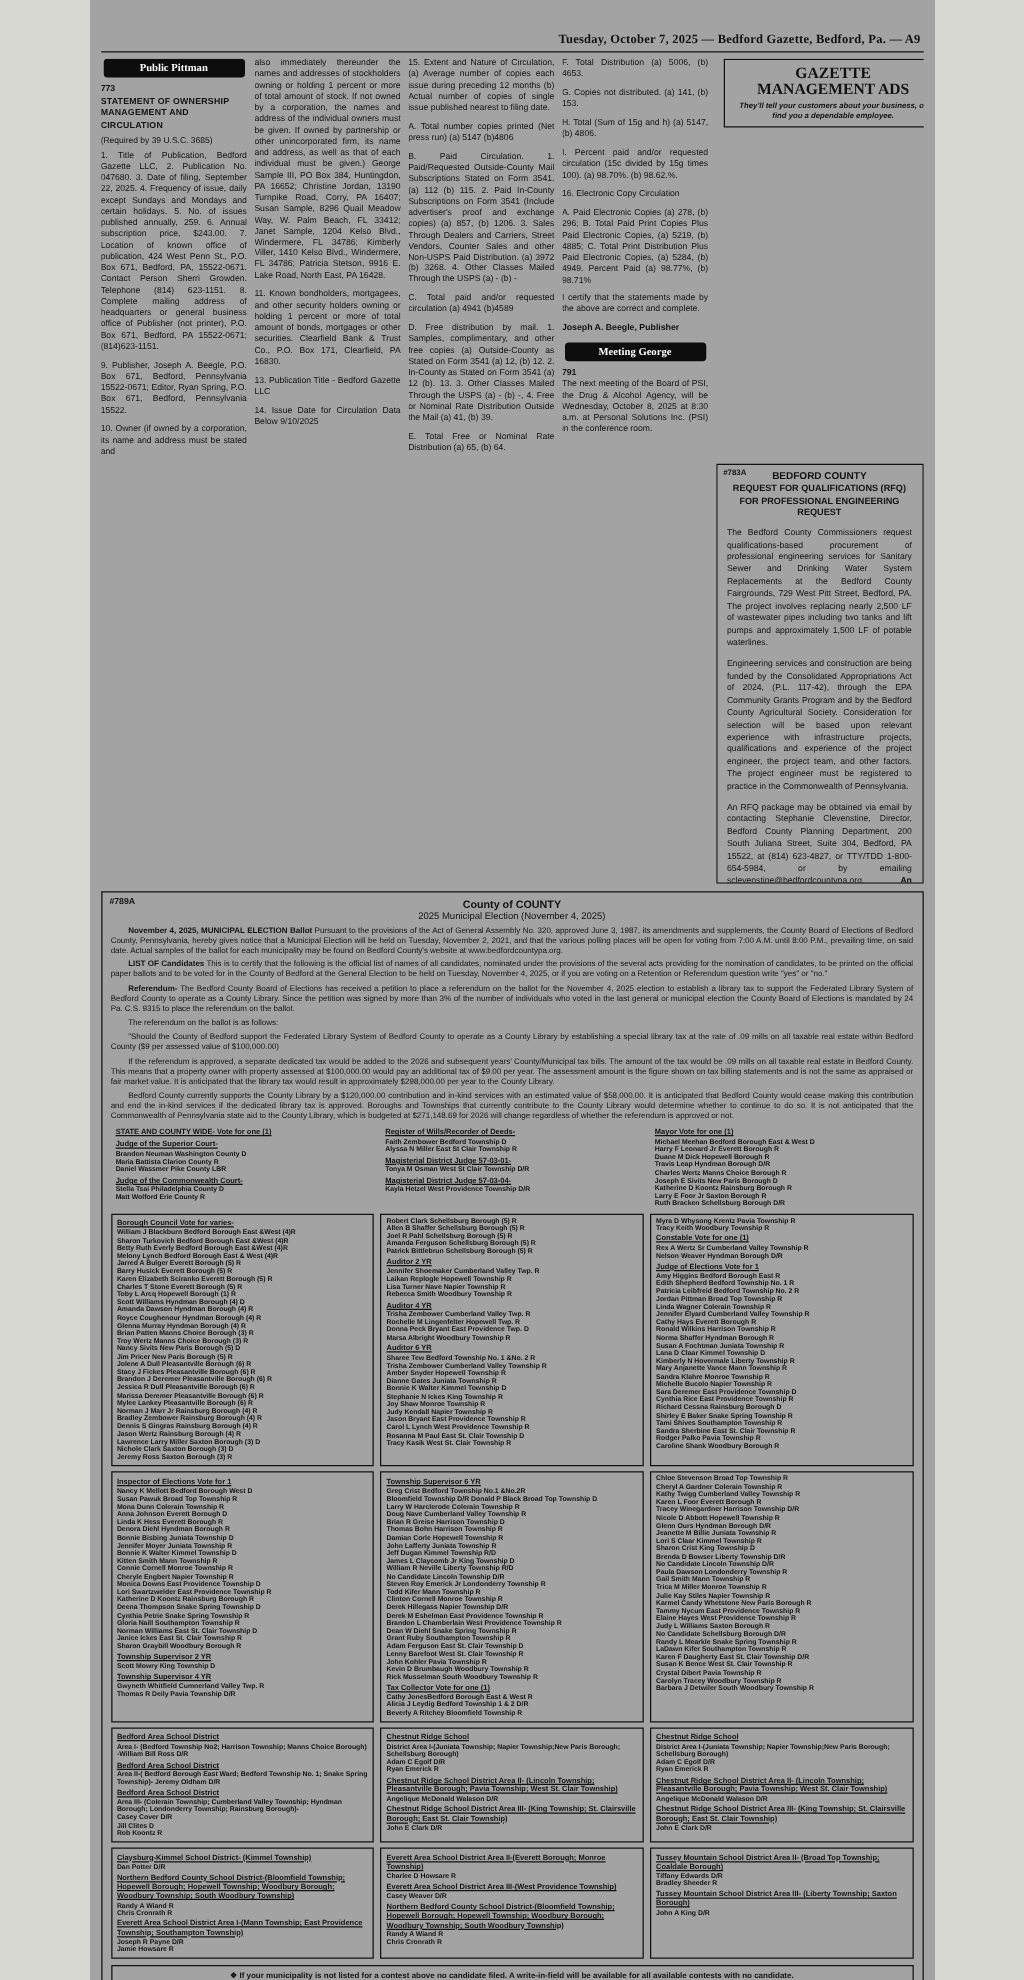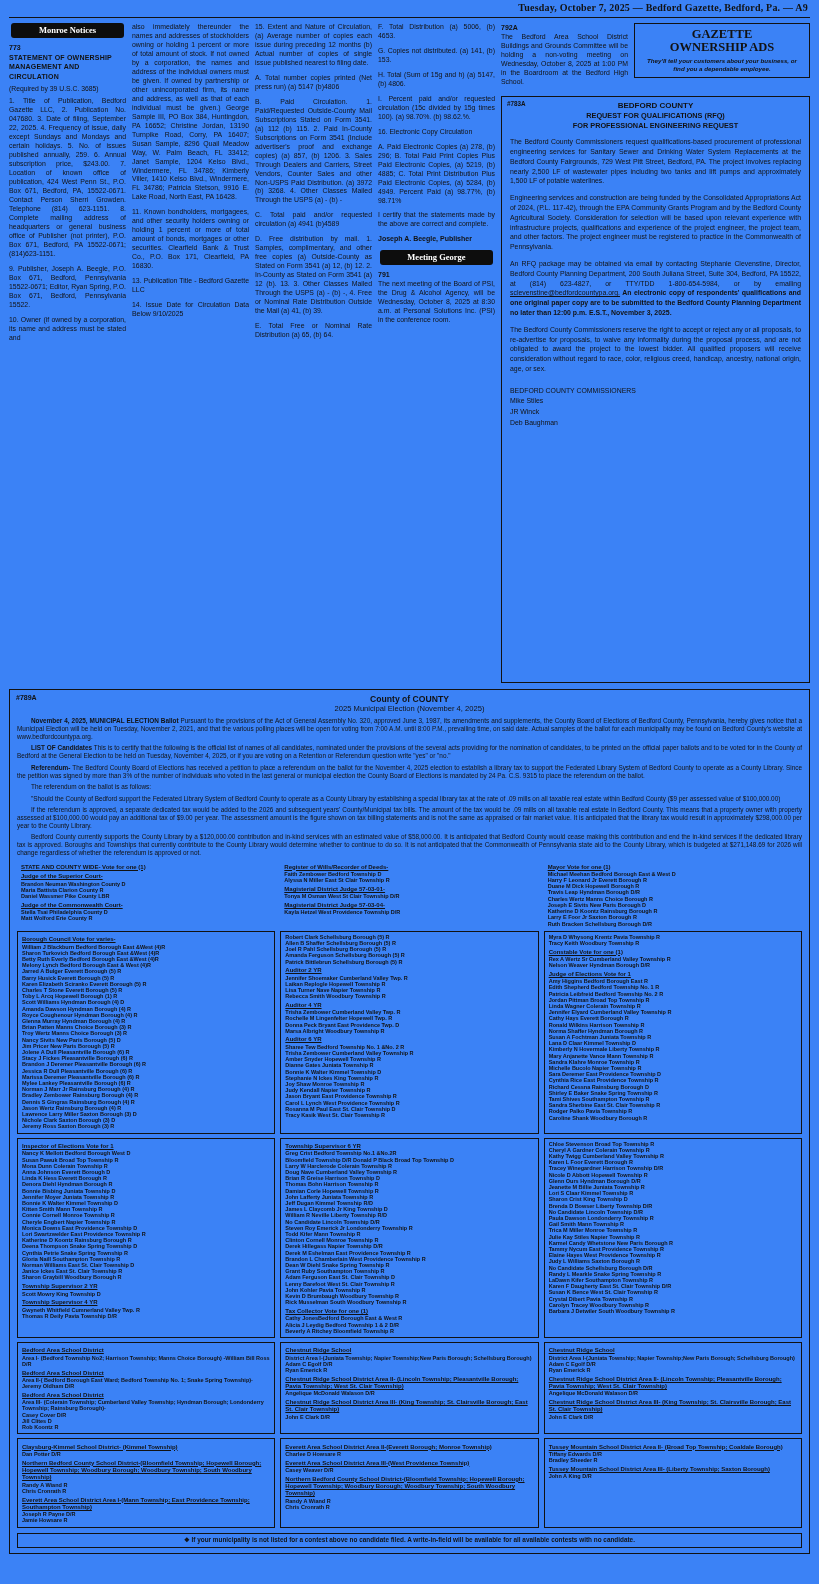--- a/index.html
+++ b/index.html
@@ -1,33 +1,33 @@
 <!DOCTYPE html>
 <html><head>
 <meta charset="utf-8">
 <style>
   html,body{margin:0;padding:0;}
   body{background:#d8d8d2;font-family:"Liberation Sans",sans-serif;}
-  .page{width:819px;height:1584px;margin:0 auto;background:#3b82f6;color:#121212;padding:0 9px 6px;box-sizing:border-box;overflow:hidden;position:relative;}
+  .page{width:676px;height:1584px;margin:0 auto;background:#a3a3a3;color:#121212;padding:24px 9px 6px;box-sizing:border-box;overflow:hidden;position:relative;}
   .dateline{font-family:"Liberation Serif",serif;font-weight:700;font-size:10px;text-align:right;letter-spacing:.2px;padding:2px 2px 4px;border-bottom:1.6px solid #121212;}
   .topgrid{display:flex;gap:6px;height:660px;overflow:hidden;padding-top:5px;}
   .ncol{width:117px;flex:0 0 117px;overflow:hidden;}
   .blackbar{background:#0d0d0d;color:#fff;font-weight:700;font-size:8.5px;text-align:center;padding:2px 0 3px;margin:0 2px 6px;border-radius:3px;font-family:"Liberation Serif",serif;}
   .nnum{font-size:7px;font-weight:700;margin:1px 0 2px;}
   .ntitle{font-size:7px;font-weight:700;letter-spacing:.2px;line-height:1.35;}
   .nsub{font-size:6.8px;margin:4px 0 5px;}
   .own-p{font-size:6.9px;line-height:1.3;text-align:justify;margin-bottom:6px;}
   .own-sig{font-size:7px;font-weight:700;margin:2px 0 8px;}
   .rightcol{flex:1;display:flex;flex-direction:column;overflow:hidden;}
   .right-top{display:flex;gap:6px;}
   .n792{flex:1;overflow:hidden;}
   .classified-box{width:176px;flex:0 0 176px;border:1.5px solid #121212;padding:4px 6px;text-align:center;box-sizing:border-box;align-self:flex-start;}
   .classified-title{font-family:"Liberation Serif",serif;font-weight:700;font-size:12.5px;line-height:1.02;}
   .classified-body{font-size:6.2px;font-weight:700;font-style:italic;margin-top:3px;line-height:1.3;}
-  .rfq-box{border:1.2px solid #121212;margin-top:3px;padding:4px 8px 6px;flex:1;overflow:hidden;position:relative;}
+  .rfq-box{border:1.2px solid #121212;margin-top:21px;padding:4px 8px 6px;flex:1;overflow:hidden;position:relative;}
   .rfq-tag{font-size:6.3px;font-weight:700;position:absolute;left:5px;top:3px;}
   .rfq-title{text-align:center;font-weight:700;font-size:8px;line-height:1.3;}
   .rfq-title.small{font-size:7.3px;}
   .rfq-p{font-size:6.9px;line-height:1.42;text-align:justify;margin-top:7px;}
   .rfq-bold{font-weight:700;}
   .rfq-email{text-decoration:underline;}
   .rfq-sign{font-size:6.9px;margin-top:12px;}
   .rfq-sign .own-p{margin-bottom:0;line-height:1.55;text-align:left;}
   .election-box{border:1.3px solid #121212;margin-top:6px;padding:4px 7px 5px;overflow:hidden;position:relative;}
   .eb-tag{position:absolute;left:6px;top:4px;font-size:7px;font-weight:700;}
@@ -45,21 +45,21 @@
 </head>
 <body>
 
 <div class="page">
 
   <div class="dateline">Tuesday, October 7, 2025 — Bedford Gazette, Bedford, Pa. — A9</div>
 
   <div class="topgrid">
 
     <div class="ncol">
-      <div class="blackbar">Monroe Notices</div>
+      <div class="blackbar">Public Pittman</div>
       <div class="nnum">773</div>
       <div class="ntitle">STATEMENT OF OWNERSHIP</div>
       <div class="ntitle">MANAGEMENT AND CIRCULATION</div>
       <div class="nsub">(Required by 39 U.S.C. 3685)</div>
       <div>
           <div class="own-p">1. Title of Publication, Bedford Gazette LLC, 2. Publication No. 047680. 3. Date of filing, September 22, 2025. 4. Frequency of issue, daily except Sundays and Mondays and certain holidays. 5. No. of issues published annually, 259. 6. Annual subscription price, $243.00. 7. Location of known office of publication, 424 West Penn St., P.O. Box 671, Bedford, PA, 15522-0671. Contact Person Sherri Growden. Telephone (814) 623-1151. 8. Complete mailing address of headquarters or general business office of Publisher (not printer), P.O. Box 671, Bedford, PA 15522-0671; (814)623-1151.</div>
           <div class="own-p">9. Publisher, Joseph A. Beegle, P.O. Box 671, Bedford, Pennsylvania 15522-0671; Editor, Ryan Spring, P.O. Box 671, Bedford, Pennsylvania 15522.</div>
           <div class="own-p">10. Owner (if owned by a corporation, its name and address must be stated and</div>
         </div>
     </div>
@@ -97,21 +97,21 @@
     </div>
 
     <div class="rightcol">
       <div class="right-top">
         <div class="n792">
           <div class="nnum">792A</div>
           <div class="own-p">The Bedford Area School District Buildings and Grounds Committee will be holding a non-voting meeting on Wednesday, October 8, 2025 at 1:00 PM in the Boardroom at the Bedford High School.</div>
         </div>
         <div class="classified-box">
           <div class="classified-title">GAZETTE</div>
-          <div class="classified-title">OWNERSHIP ADS</div>
+          <div class="classified-title">MANAGEMENT ADS</div>
           <div class="classified-body">They'll tell your customers about your business, or find you a dependable employee.</div>
         </div>
       </div>
 
       <div class="rfq-box">
         <div class="rfq-tag">#783A</div>
         <div class="rfq-title">BEDFORD COUNTY</div>
         <div class="rfq-title small">REQUEST FOR QUALIFICATIONS (RFQ)</div>
         <div class="rfq-title small">FOR PROFESSIONAL ENGINEERING REQUEST</div>
         <div class="rfq-p">The Bedford County Commissioners request qualifications-based procurement of professional engineering services for Sanitary Sewer and Drinking Water System Replacements at the Bedford County Fairgrounds, 729 West Pitt Street, Bedford, PA. The project involves replacing nearly 2,500 LF of wastewater pipes including two tanks and lift pumps and approximately 1,500 LF of potable waterlines.</div>

